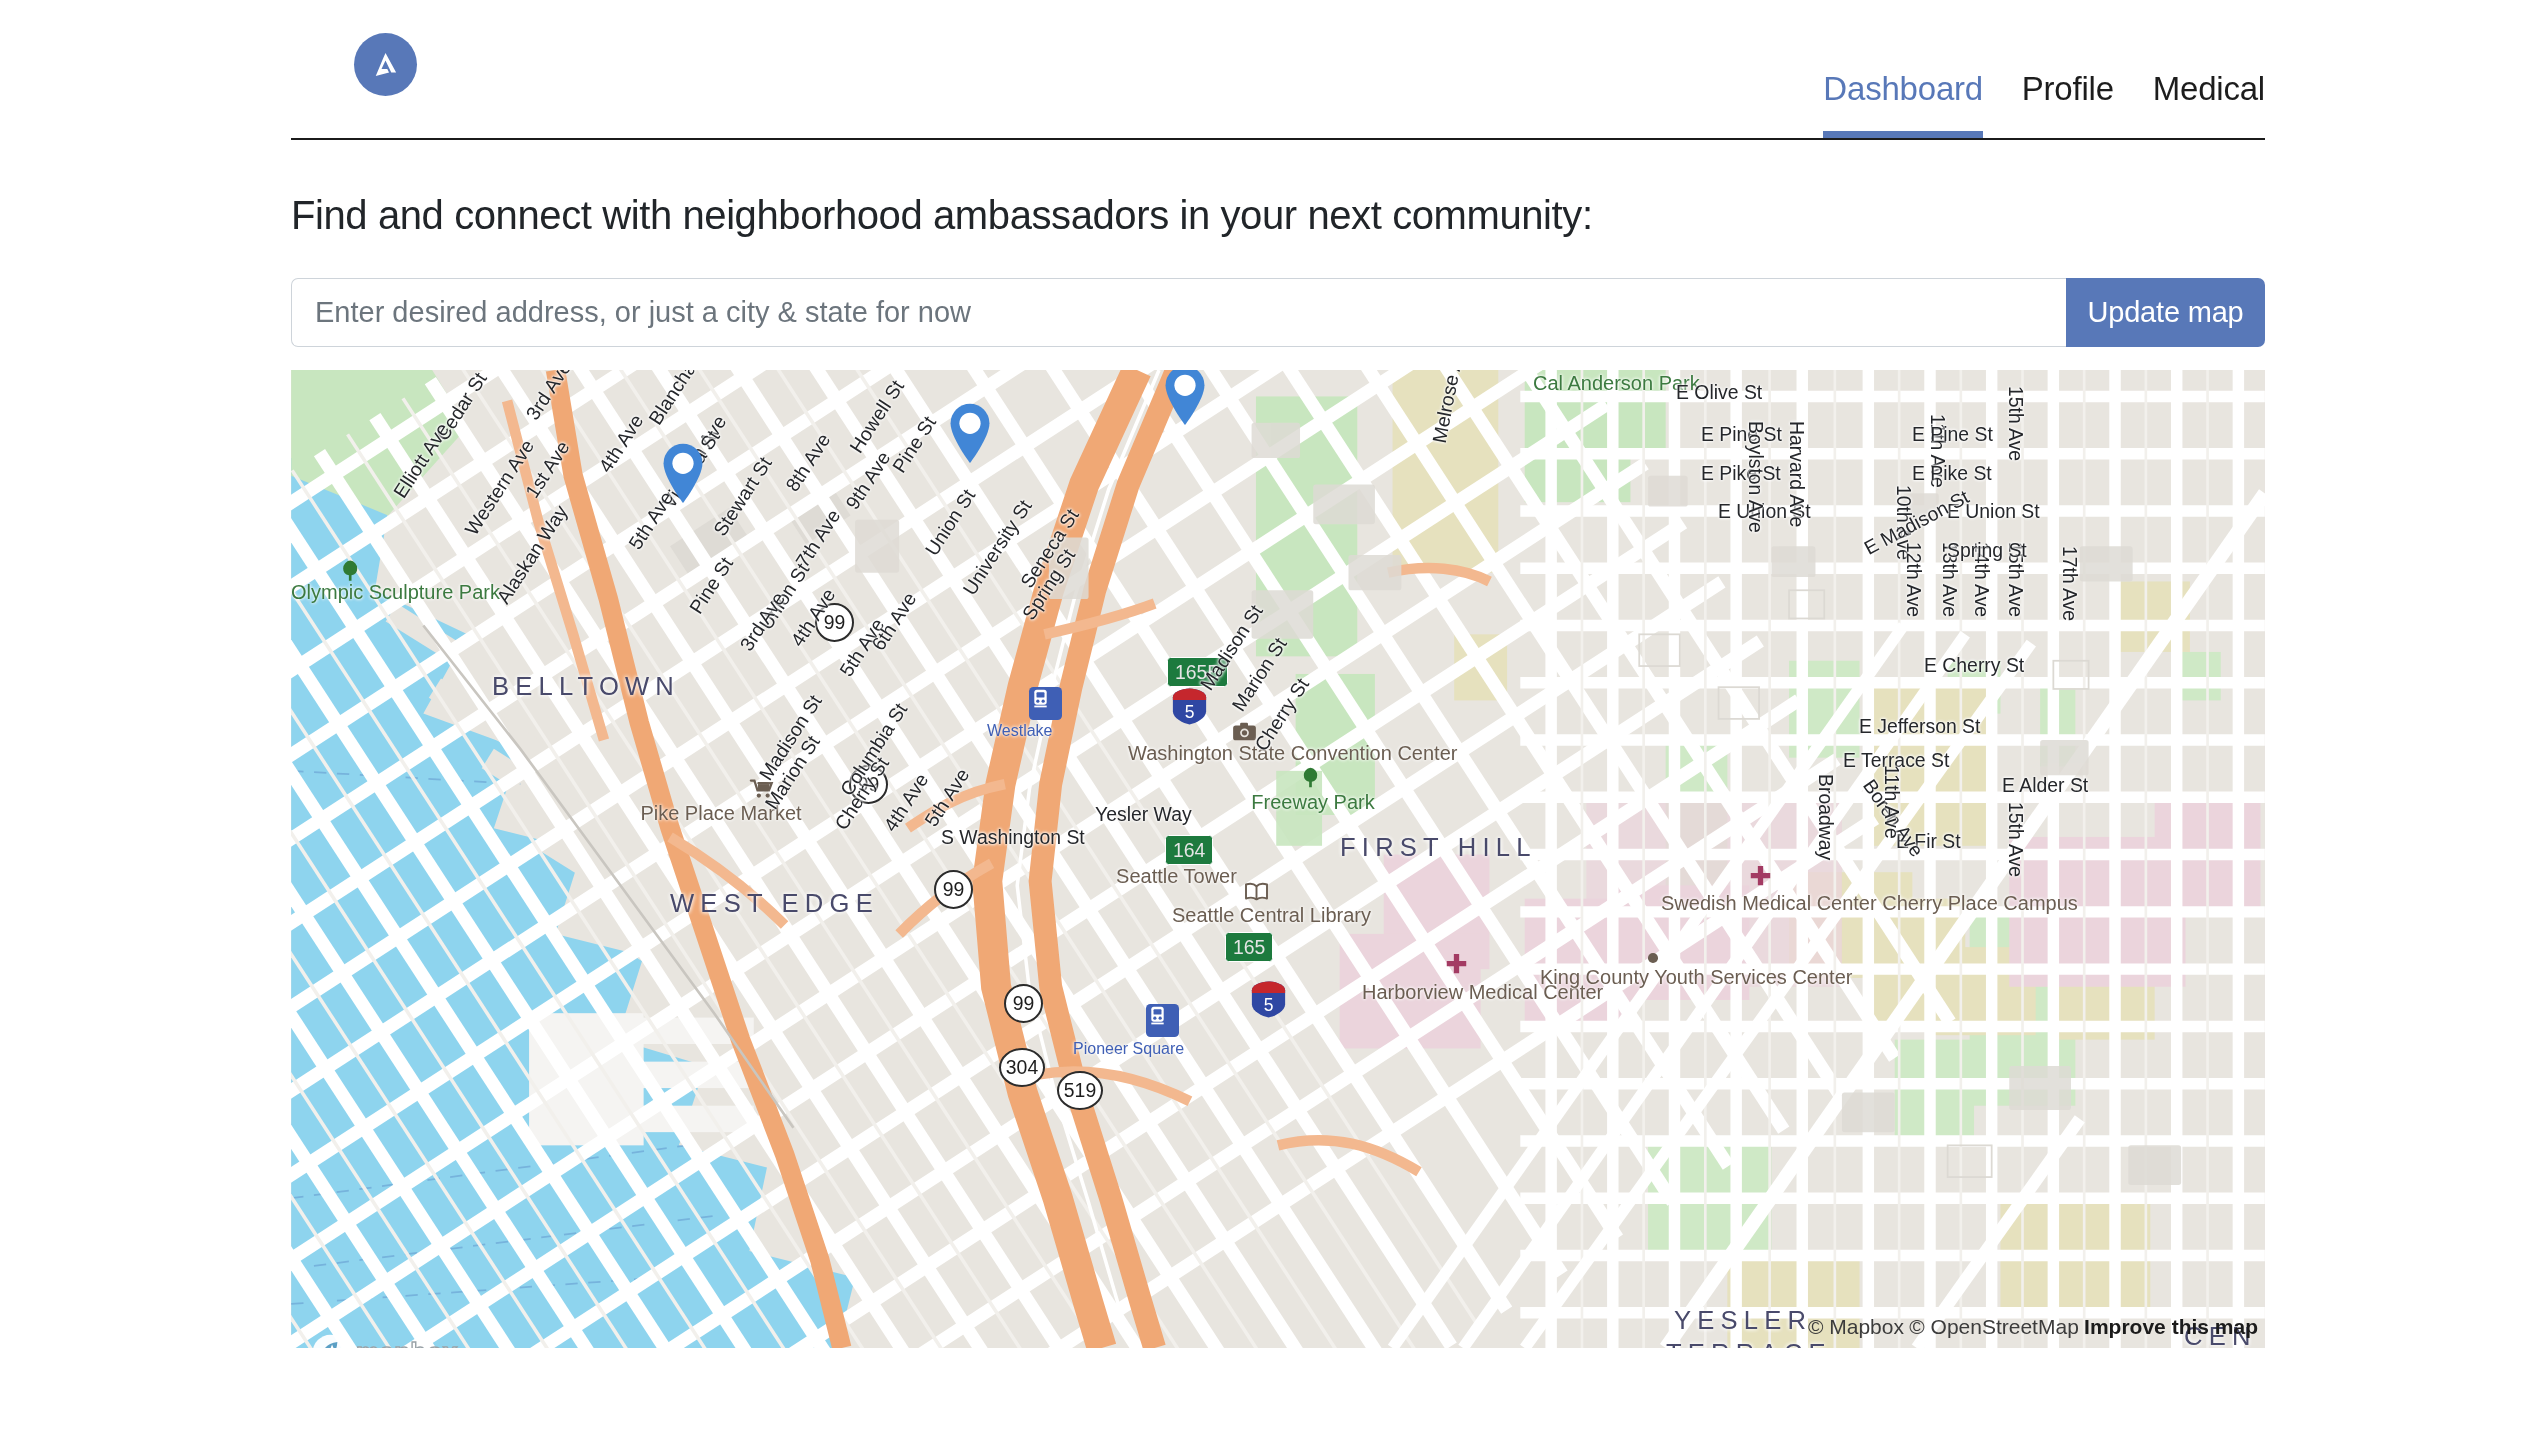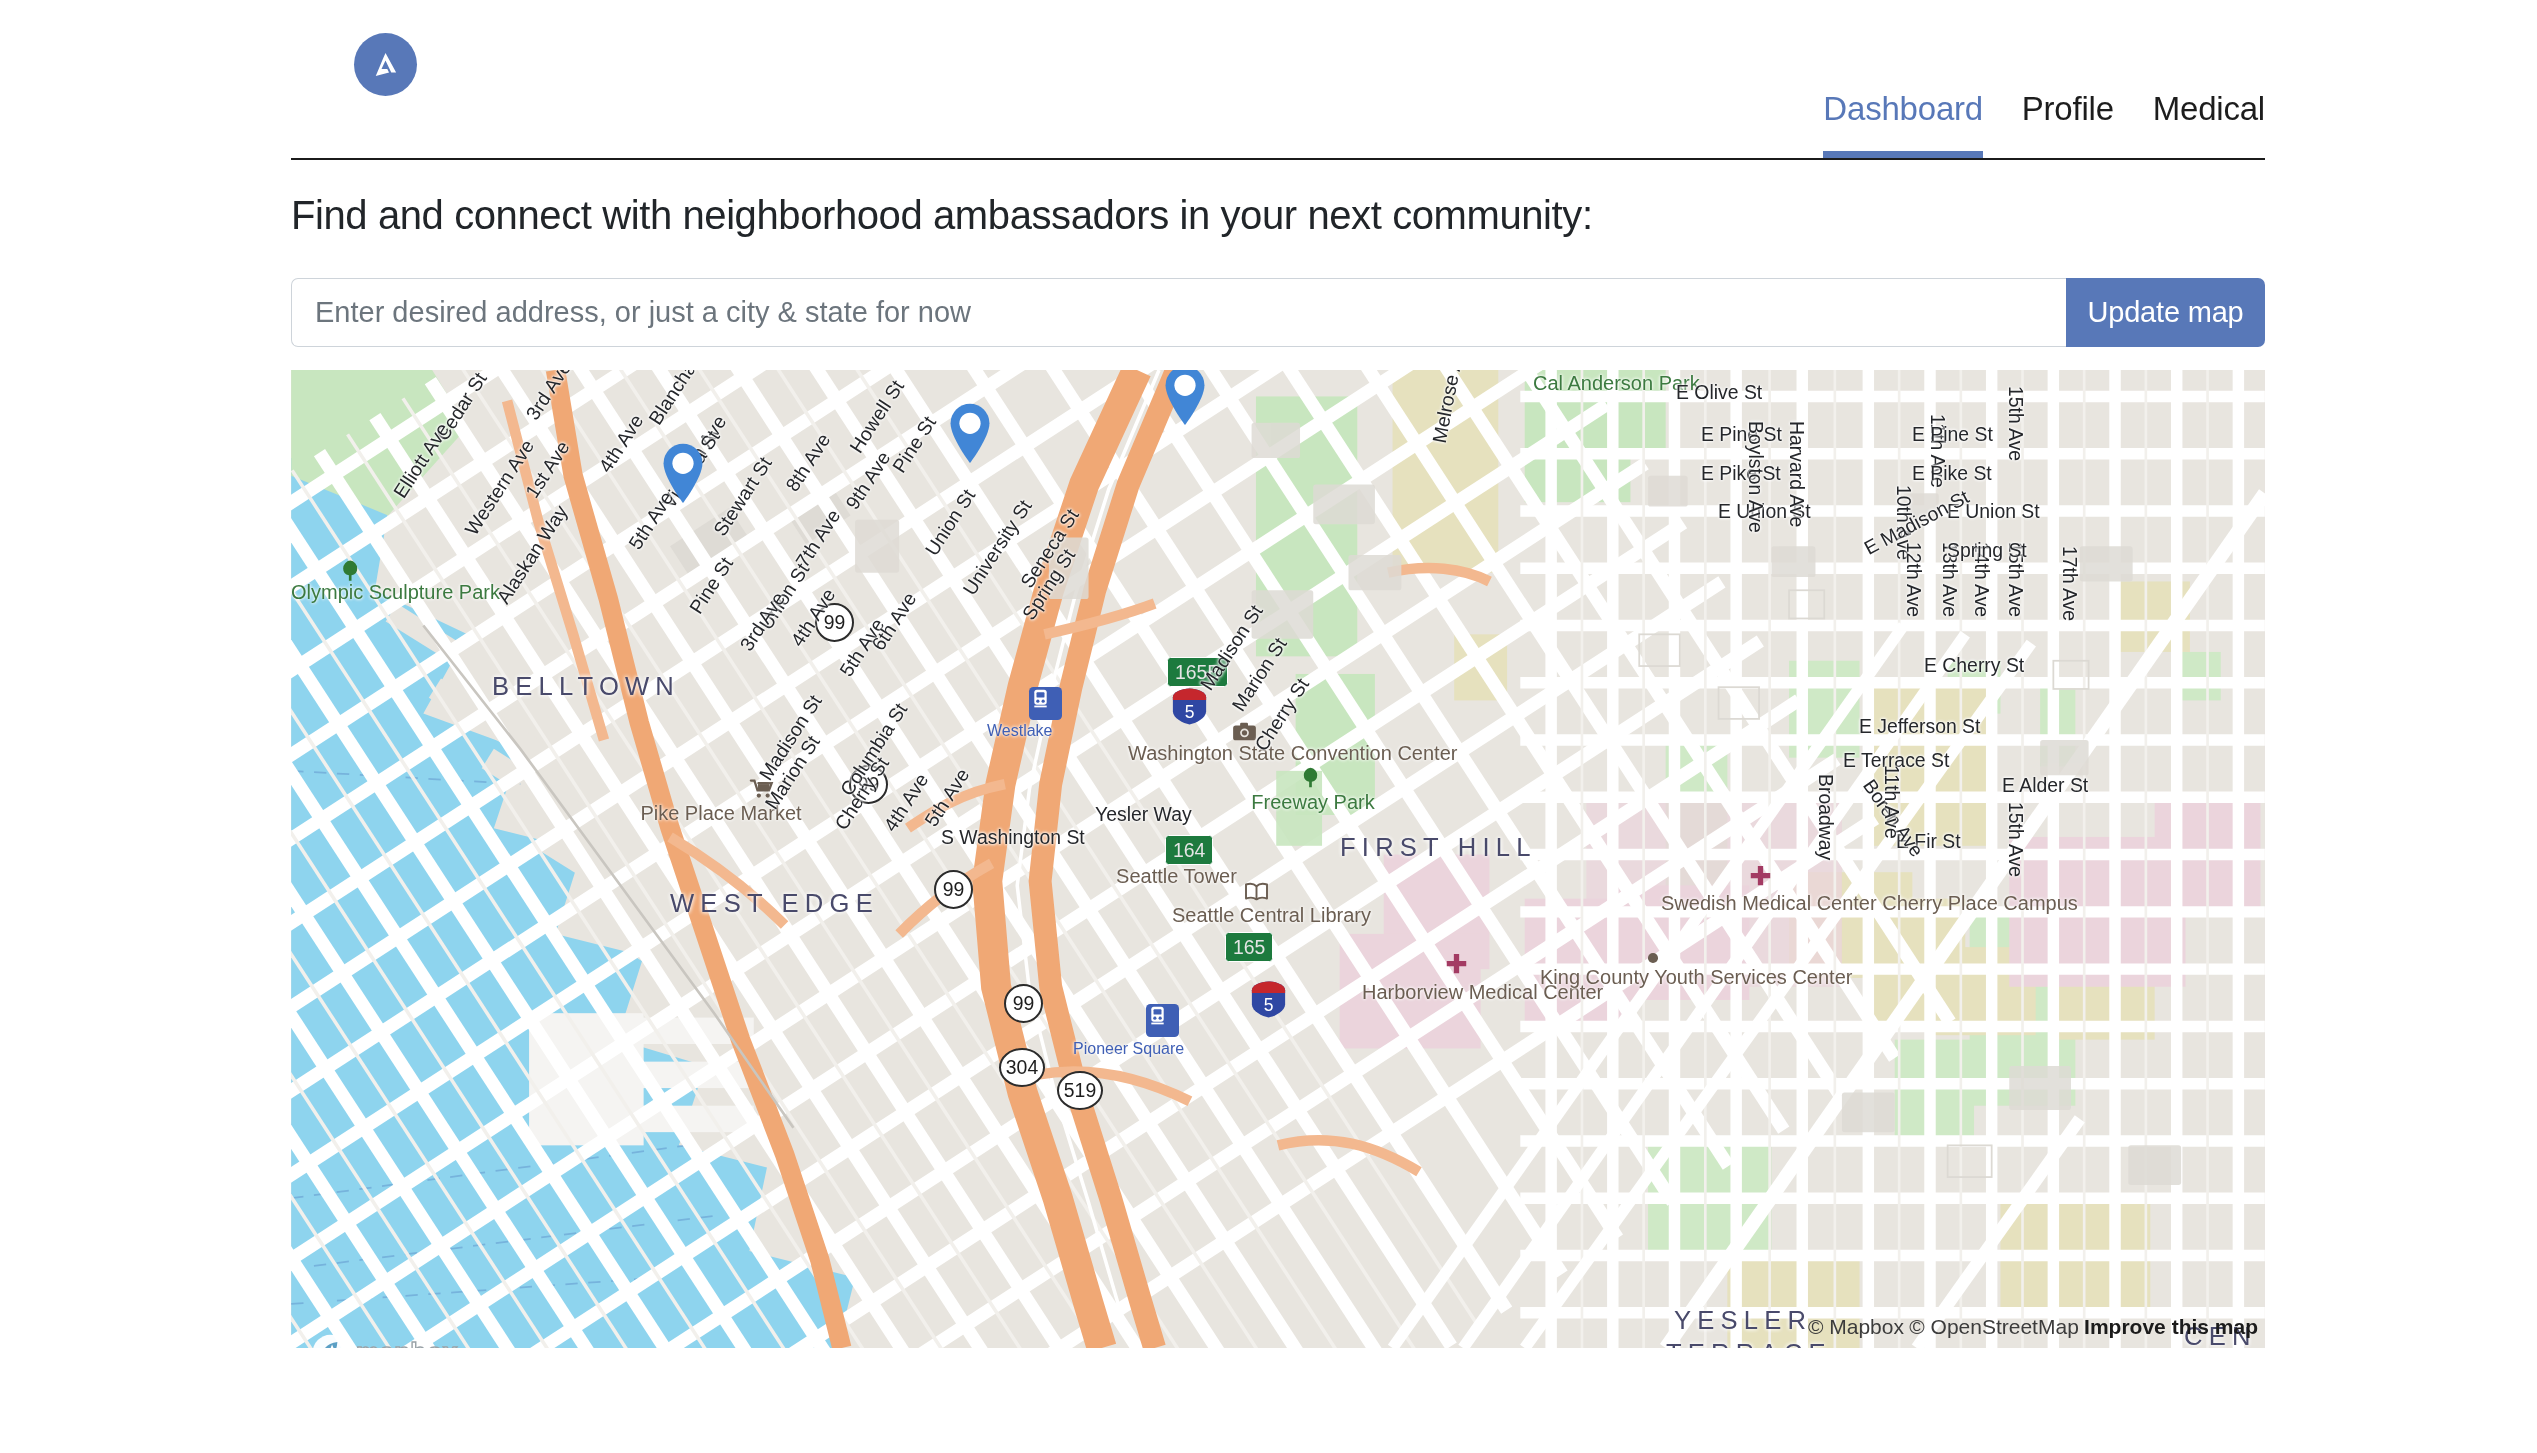--- a/index.html
+++ b/index.html
@@ -7,21 +7,21 @@
     margin: 0; padding: 0;
     width: 2538px; height: 1454px;
     background: #ffffff;
     font-family: "Liberation Sans", sans-serif;
     overflow: hidden;
   }
   .page { position: relative; width: 2538px; height: 1454px; background: #fff; }
 
   
   .navbar {
-    position: absolute; left: 291px; top: 0; width: 1974px; height: 160px;
+    position: absolute; left: 291px; top: 0; width: 1974px; height: 140px;
     border-bottom: 2.6px solid #1b1b1b;
     display: flex; align-items: center;
   }
   .brand { position: absolute; left: 63px; top: 33px; width: 63px; height: 63px; }
   .brand-circle {
     width: 63px; height: 63px; border-radius: 50%;
     background: #5878b8; display: flex; align-items: center; justify-content: center;
   }
   .nav-links {
     position: absolute; right: 0; bottom: 0; display: flex; align-items: flex-end; gap: 0;

